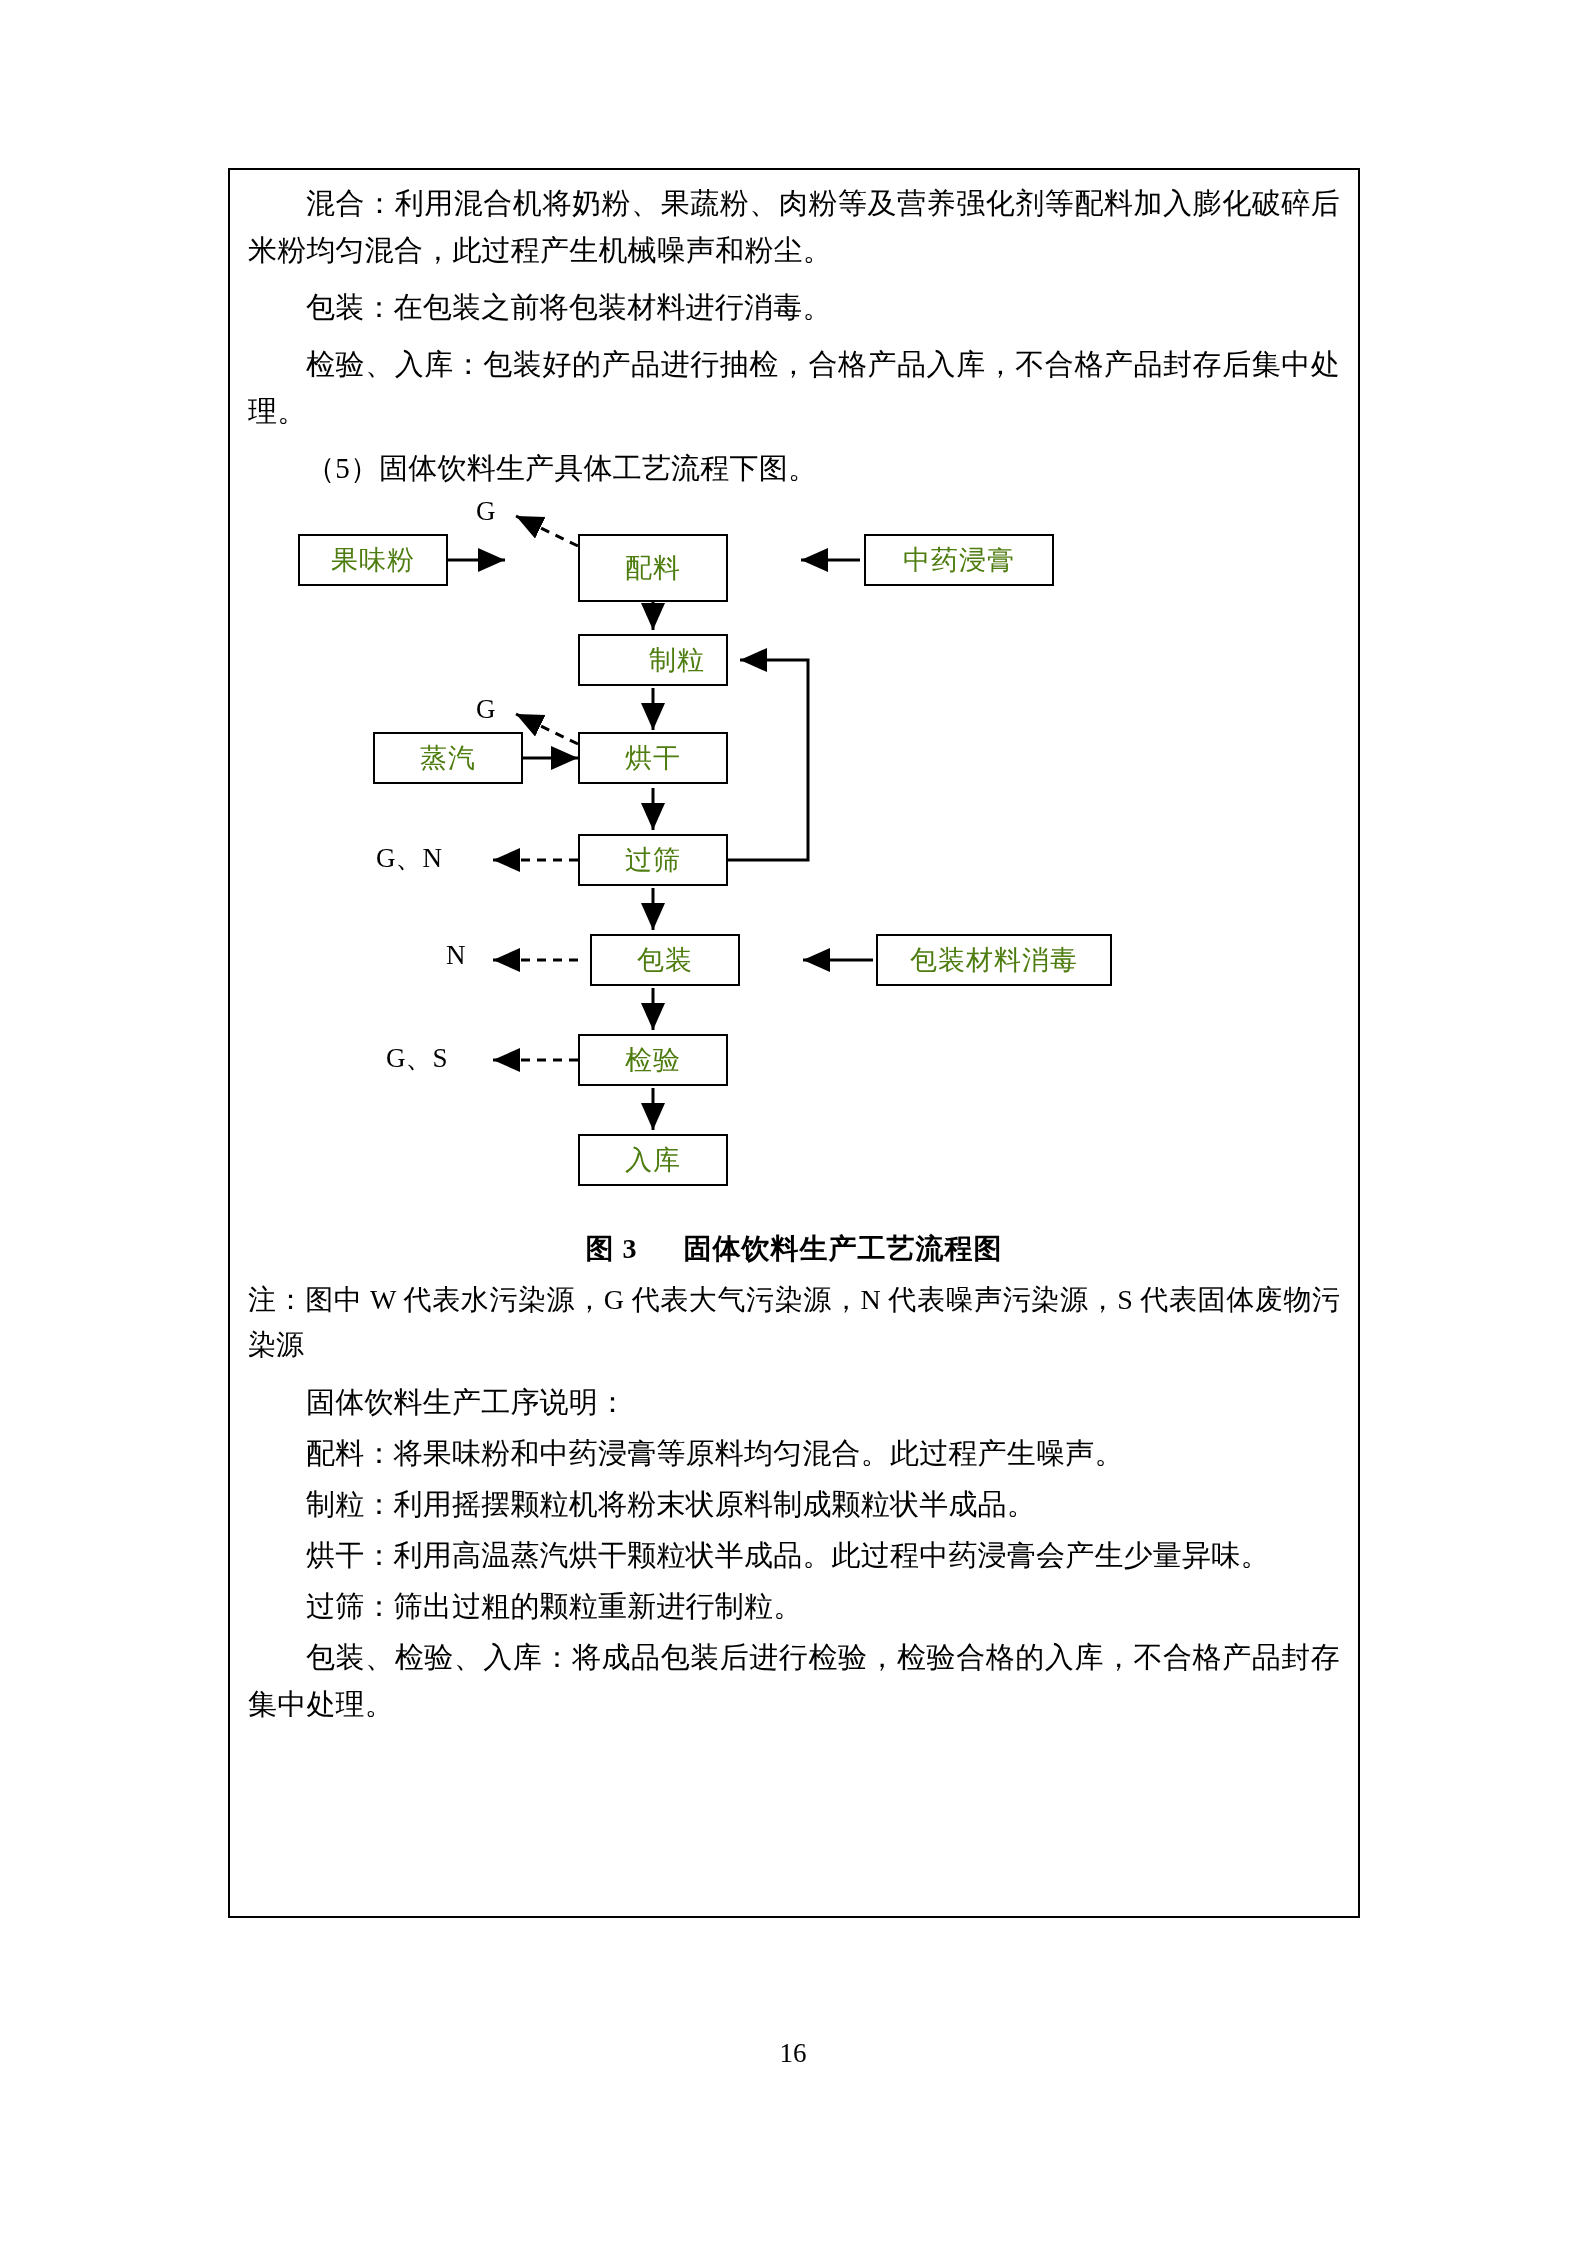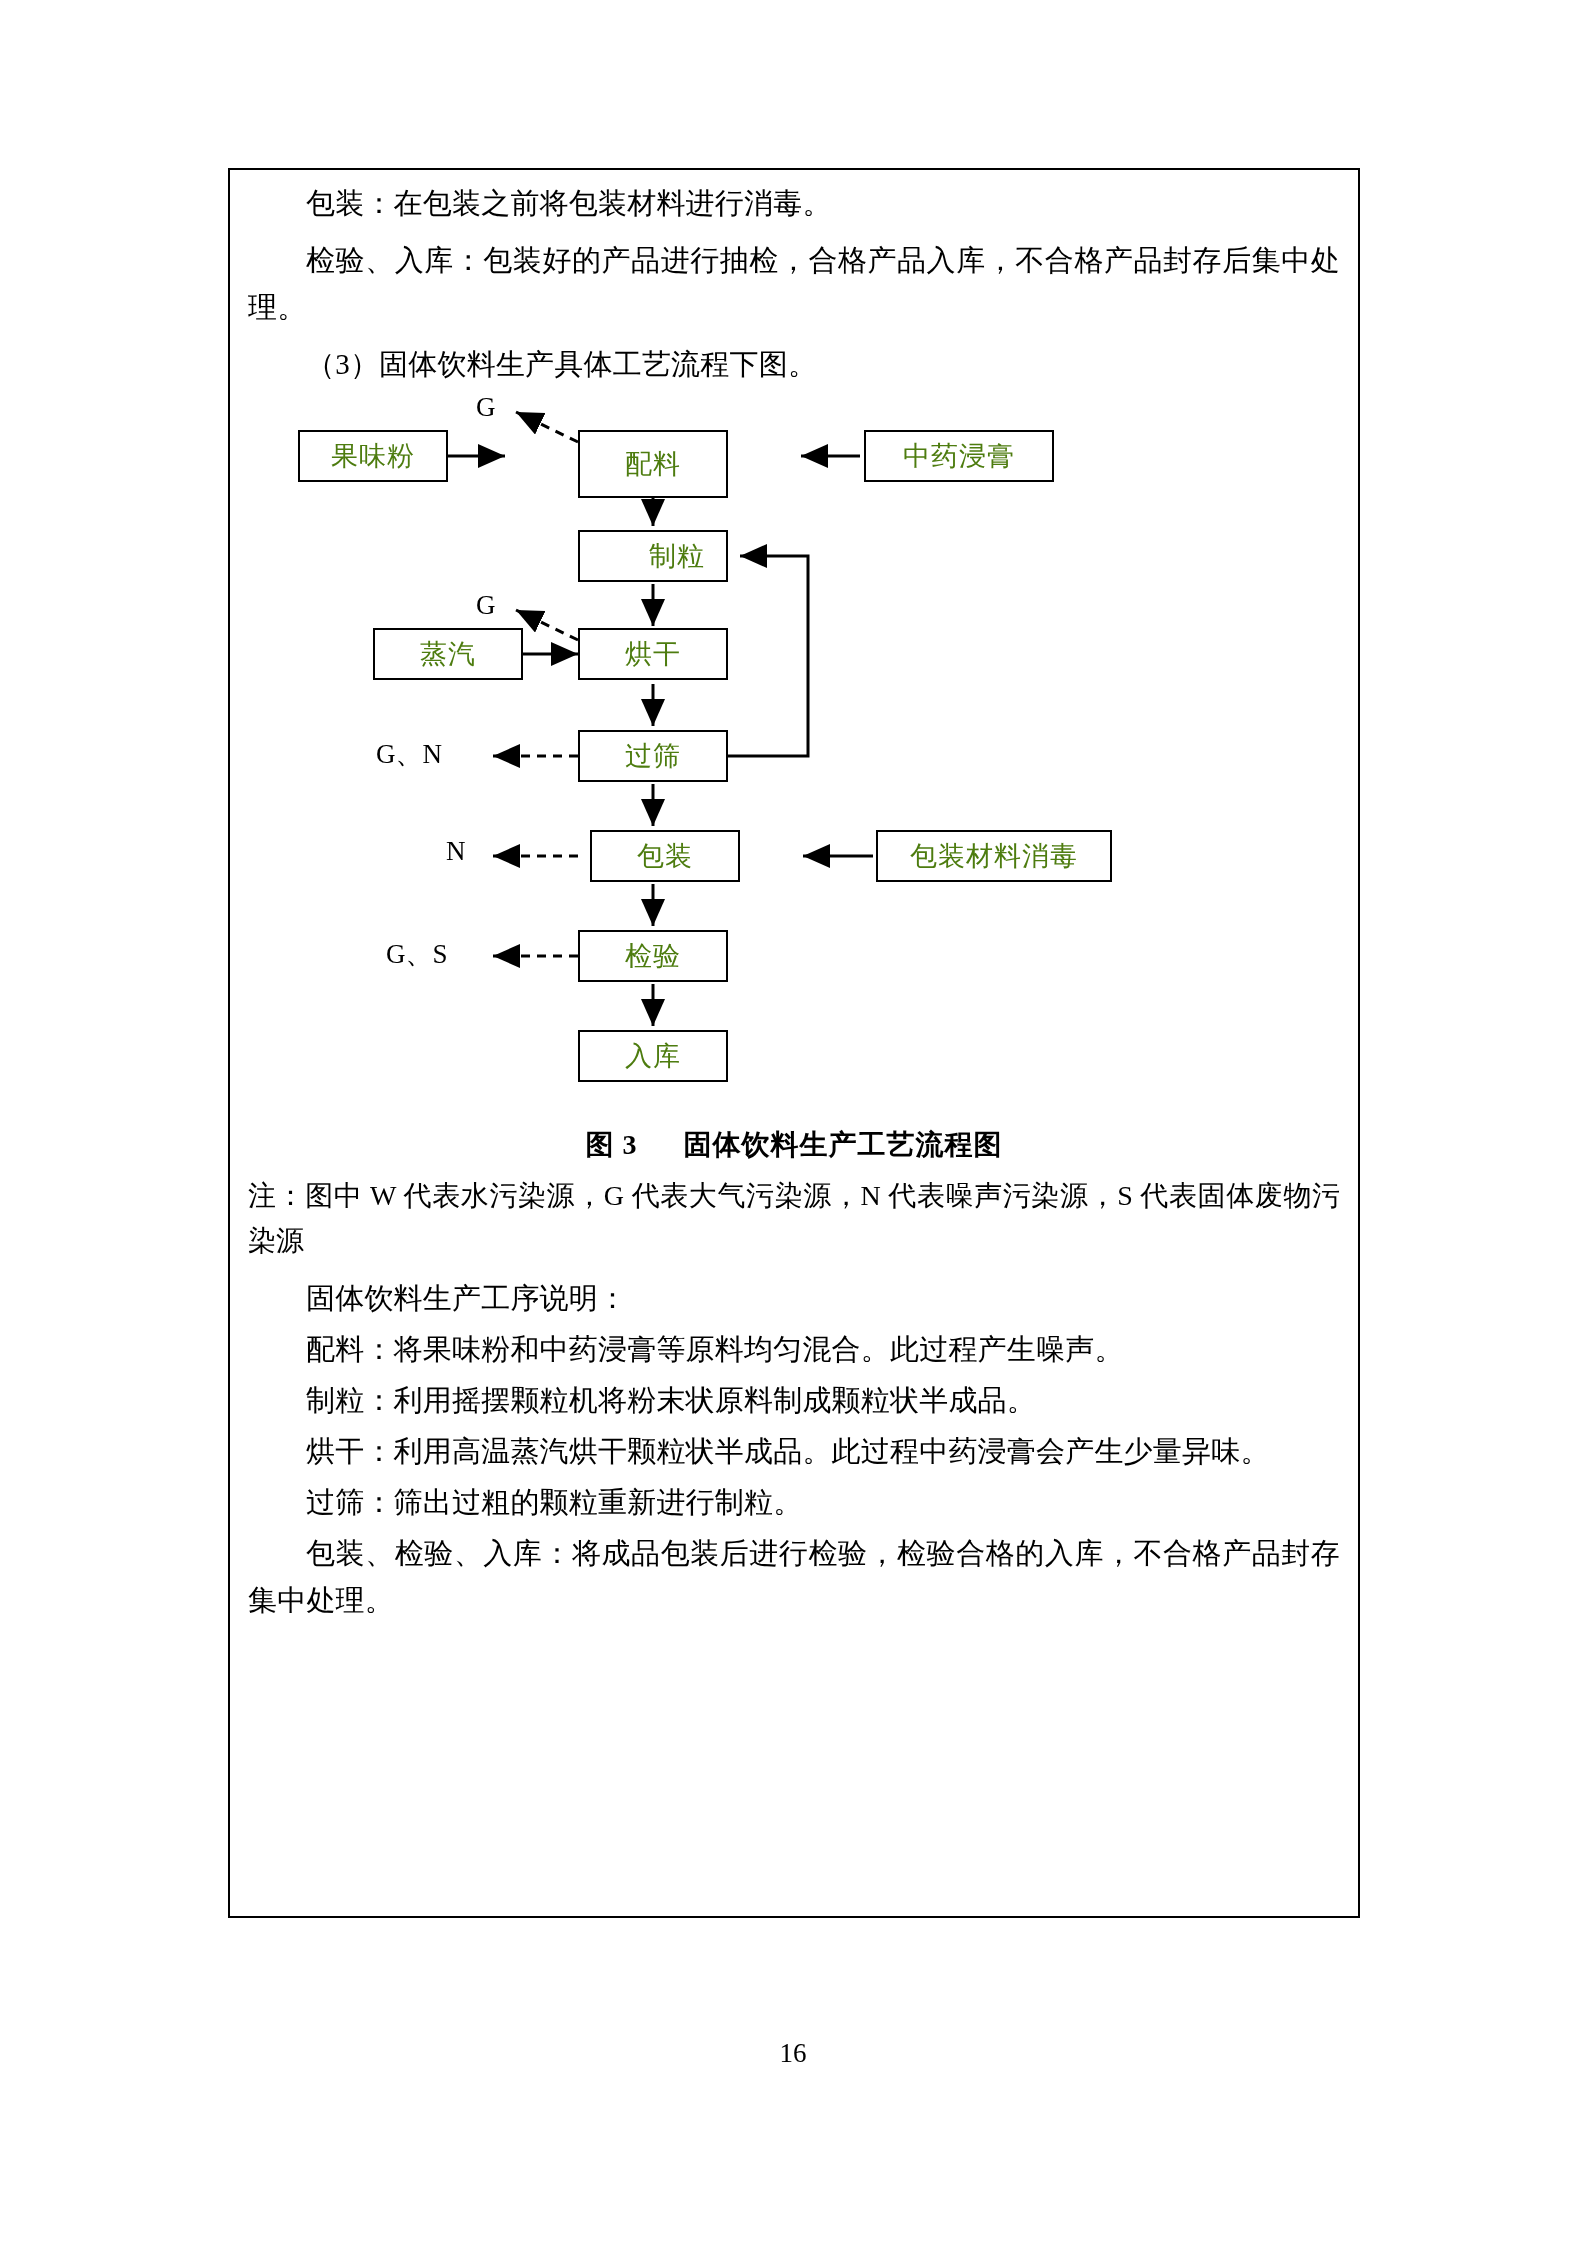--- a/index.html
+++ b/index.html
@@ -112,23 +112,24 @@
 </style>
 </head>
 <body>
 
 <div class="page">
 
   <div class="frame"></div>
 
   <div class="content">
 
+    <p class="para indent">混合：利用混合机将奶粉、果蔬粉、肉粉等及营养强化剂等配料加入膨化破碎后米粉均匀混合，此过程产生机械噪声和粉尘。</p>
     <p class="para indent">包装：在包装之前将包装材料进行消毒。</p>
     <p class="para indent">检验、入库：包装好的产品进行抽检，合格产品入库，不合格产品封存后集中处理。</p>
-    <p class="para indent">（3）固体饮料生产具体工艺流程下图。</p>
+    <p class="para indent">（5）固体饮料生产具体工艺流程下图。</p>
 
     <div class="flow">
 
       <svg viewBox="0 0 1092 720">
         <defs>
           <marker id="arw" markerWidth="11" markerHeight="11" refX="9" refY="4" orient="auto" markerUnits="strokeWidth">
             <path d="M0,0 L9,4 L0,8 z" fill="#000"></path>
           </marker>
           <marker id="arwd" markerWidth="11" markerHeight="11" refX="9" refY="4" orient="auto" markerUnits="strokeWidth">
             <path d="M0,0 L9,4 L0,8 z" fill="#000"></path>

